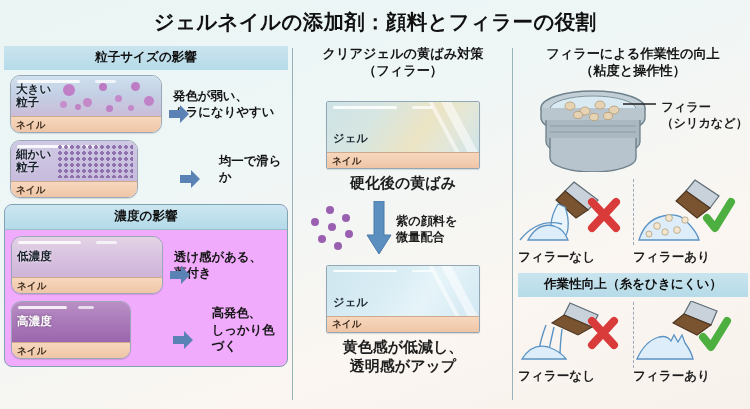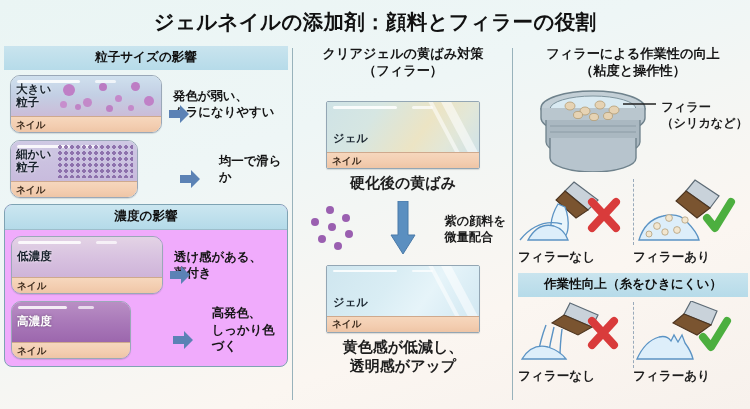--- a/index.html
+++ b/index.html
@@ -95,21 +95,21 @@
   
   .gelbox{width:152px;margin:0 auto;border:1px solid #93a6b4;border-radius:2px;
           overflow:hidden;box-shadow:0 1px 1px rgba(0,0,0,.12);}
   .gel-yellow{position:relative;height:50px;
     background:linear-gradient(125deg,#cfe3e6 0%,#d6e6e2 30%,#ece4c4 62%,#e2e7d8 80%,#cfe2e8 100%);}
   .gel-clear{position:relative;height:50px;
     background:linear-gradient(125deg,#cfe6ef 0%,#d9edf4 40%,#e6f4f9 65%,#d2e8f2 100%);}
   .gel-lab{position:absolute;left:6px;bottom:6px;font-size:11.4px;font-weight:bold;color:#1b2630;}
   .streak{position:absolute;background:rgba(255,255,255,.55);transform:rotate(-28deg);}
   .mid-cap{text-align:center;font-size:15px;font-weight:bold;margin-top:5px;line-height:1.3;}
-  .mid-mid{display:flex;align-items:center;justify-content:space-between;margin:7px 0 6px;}
+  .mid-mid{display:flex;align-items:center;justify-content:flex-start;margin:7px 0 6px;}
   .dots-cluster{position:relative;width:62px;height:52px;}
   .bigarrow{margin:0 4px;}
   .mid-note{font-size:12.2px;font-weight:bold;line-height:1.3;}
 
   
   .jarwrap{position:relative;height:88px;margin-top:2px;}
   .filler-lab{
     position:absolute;right:0;top:14px;font-size:12.2px;font-weight:bold;line-height:1.3;
     text-align:left;
   }

